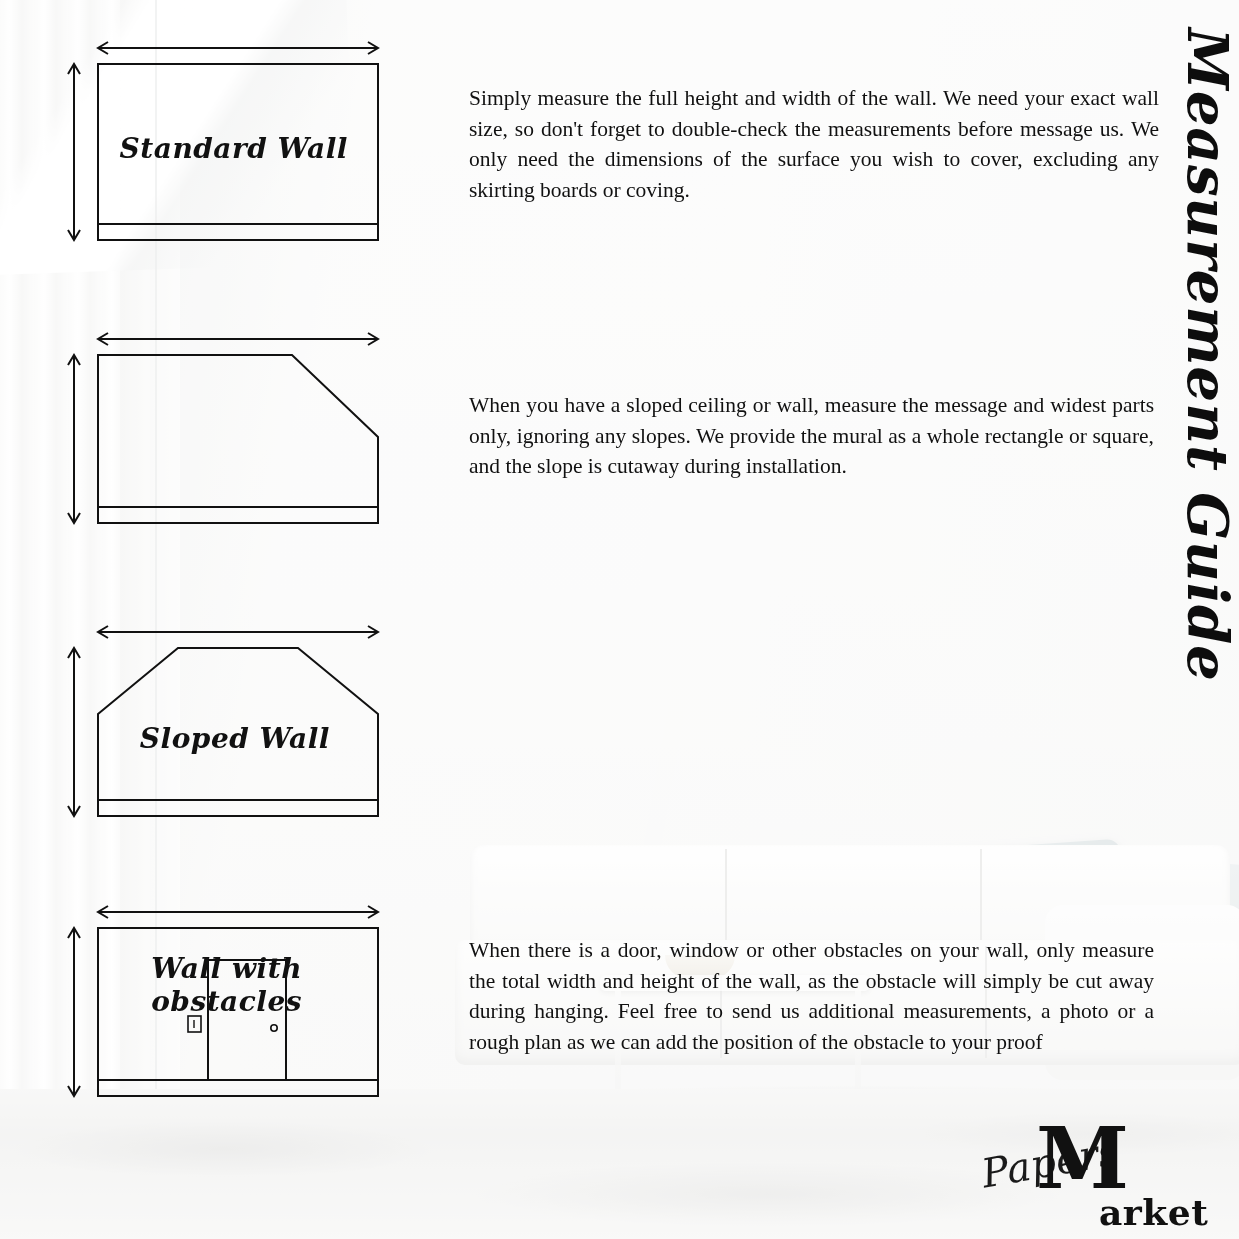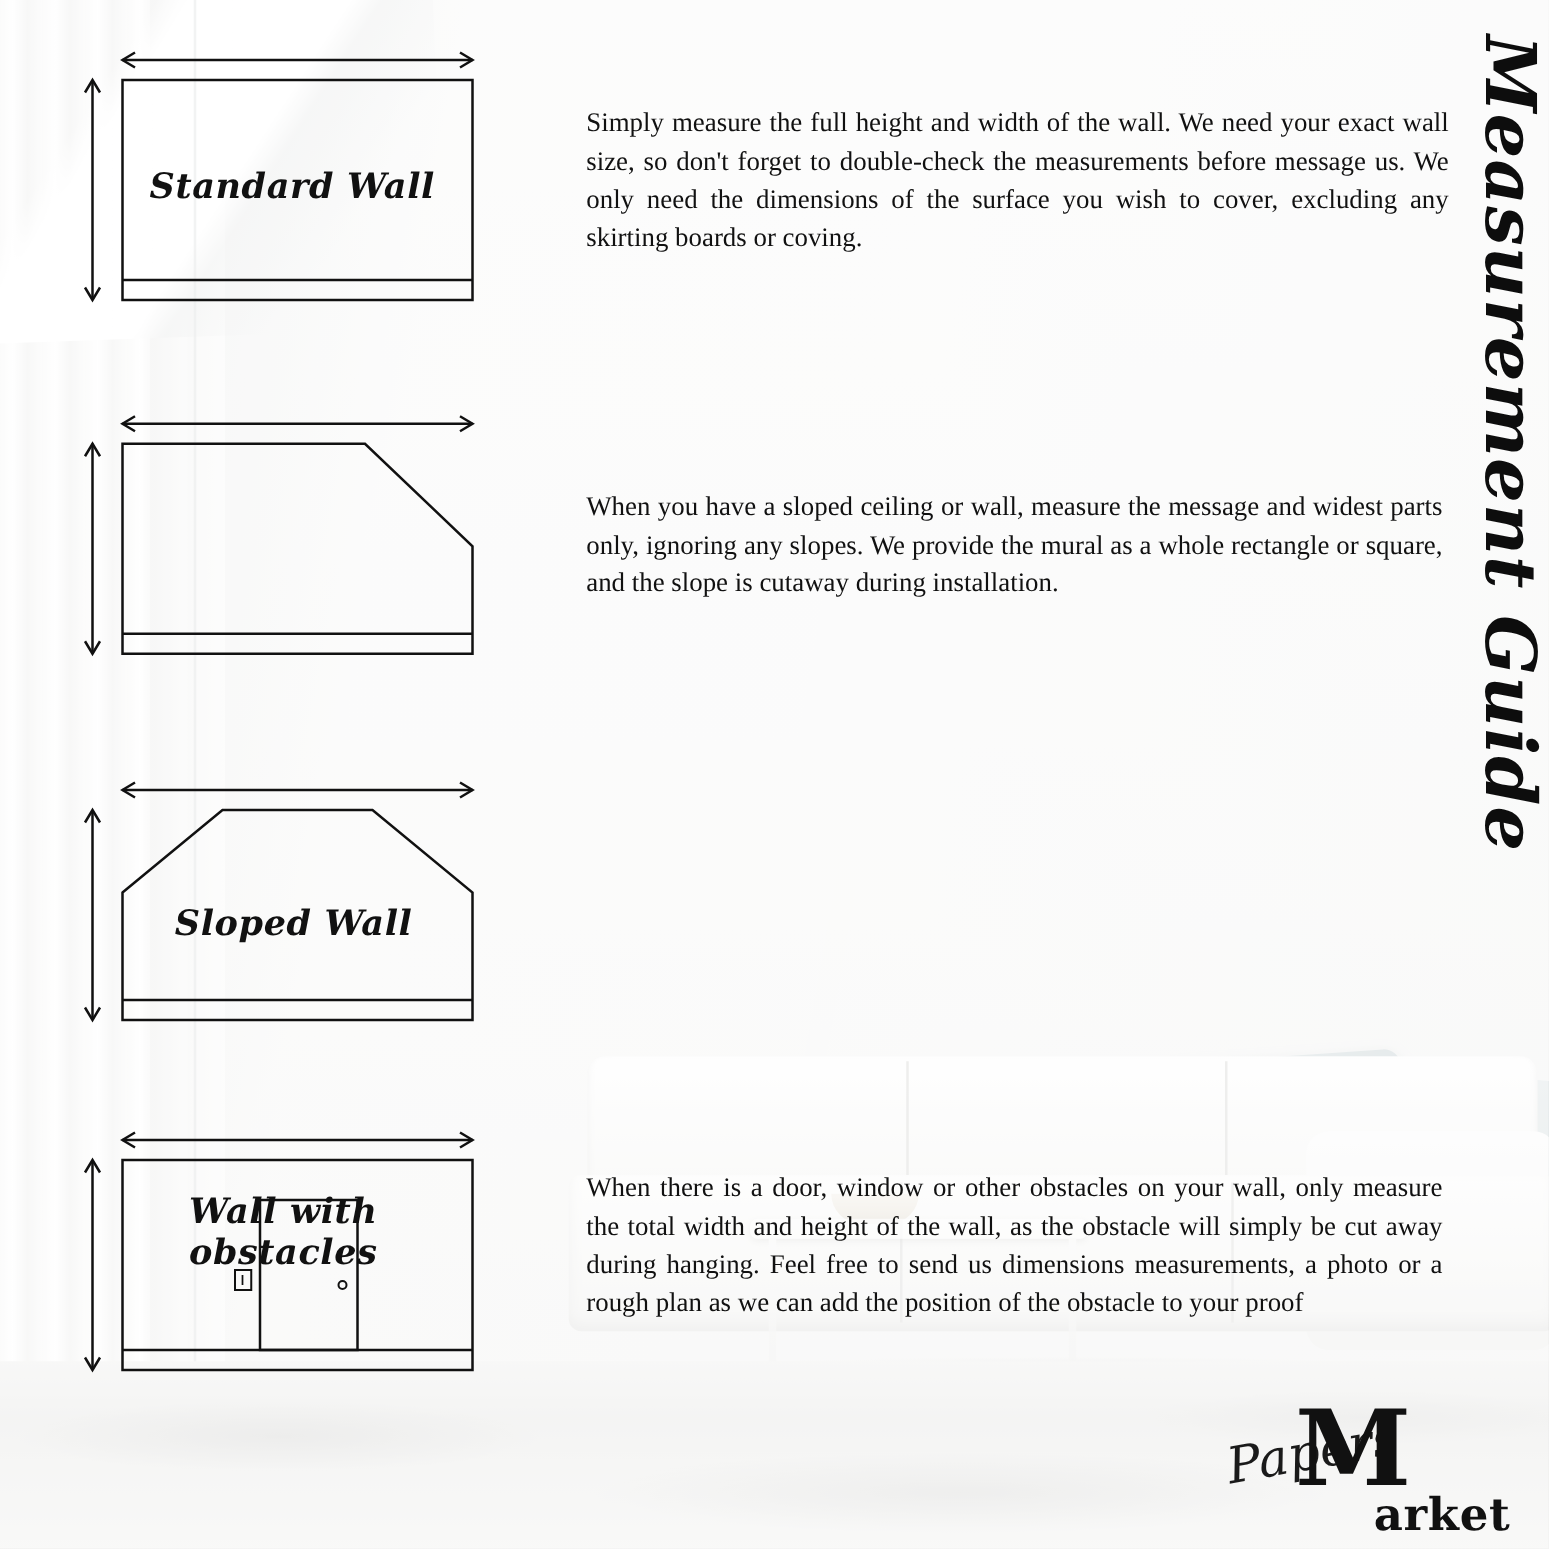--- a/index.html
+++ b/index.html
@@ -332,21 +332,21 @@
 
         <rect x="148" y="62" width="78" height="120" stroke="#111" stroke-width="2" fill="none"></rect>
         <circle cx="214" cy="130" r="3.2" stroke="#111" stroke-width="1.6" fill="none"></circle>
 
         <rect x="128" y="118" width="13" height="16" stroke="#111" stroke-width="1.6" fill="none"></rect>
         <line x1="134" y1="122" x2="134" y2="130" stroke="#111" stroke-width="1.4"></line>
       </svg>
     </div>
     <div class="wall-label" style="left:72px; top:952px; width:230px; font-size:28px;">Wall with
 obstacles</div>
-    <div class="paragraph" style="left:425px; top:935px; width:685px;">When there is a door, window or other obstacles on your wall, only measure the total width and height of the wall, as the obstacle will simply be cut away during hanging. Feel free to send us dimensions measurements, a photo or a rough plan as we can add the position of the obstacle to your proof</div>
+    <div class="paragraph" style="left:425px; top:935px; width:685px;">When there is a door, window or other obstacles on your wall, only measure the total width and height of the wall, as the obstacle will simply be cut away during hanging. Feel free to send us additional measurements, a photo or a rough plan as we can add the position of the obstacle to your proof</div>
 
     <div class="vtitle">Measurement Guide</div>
 
     <div class="logo">
       <div class="logo-papers">Papers</div>
       <div class="logo-m">M</div>
       <div class="logo-market">arket</div>
     </div>
 
   </div>

